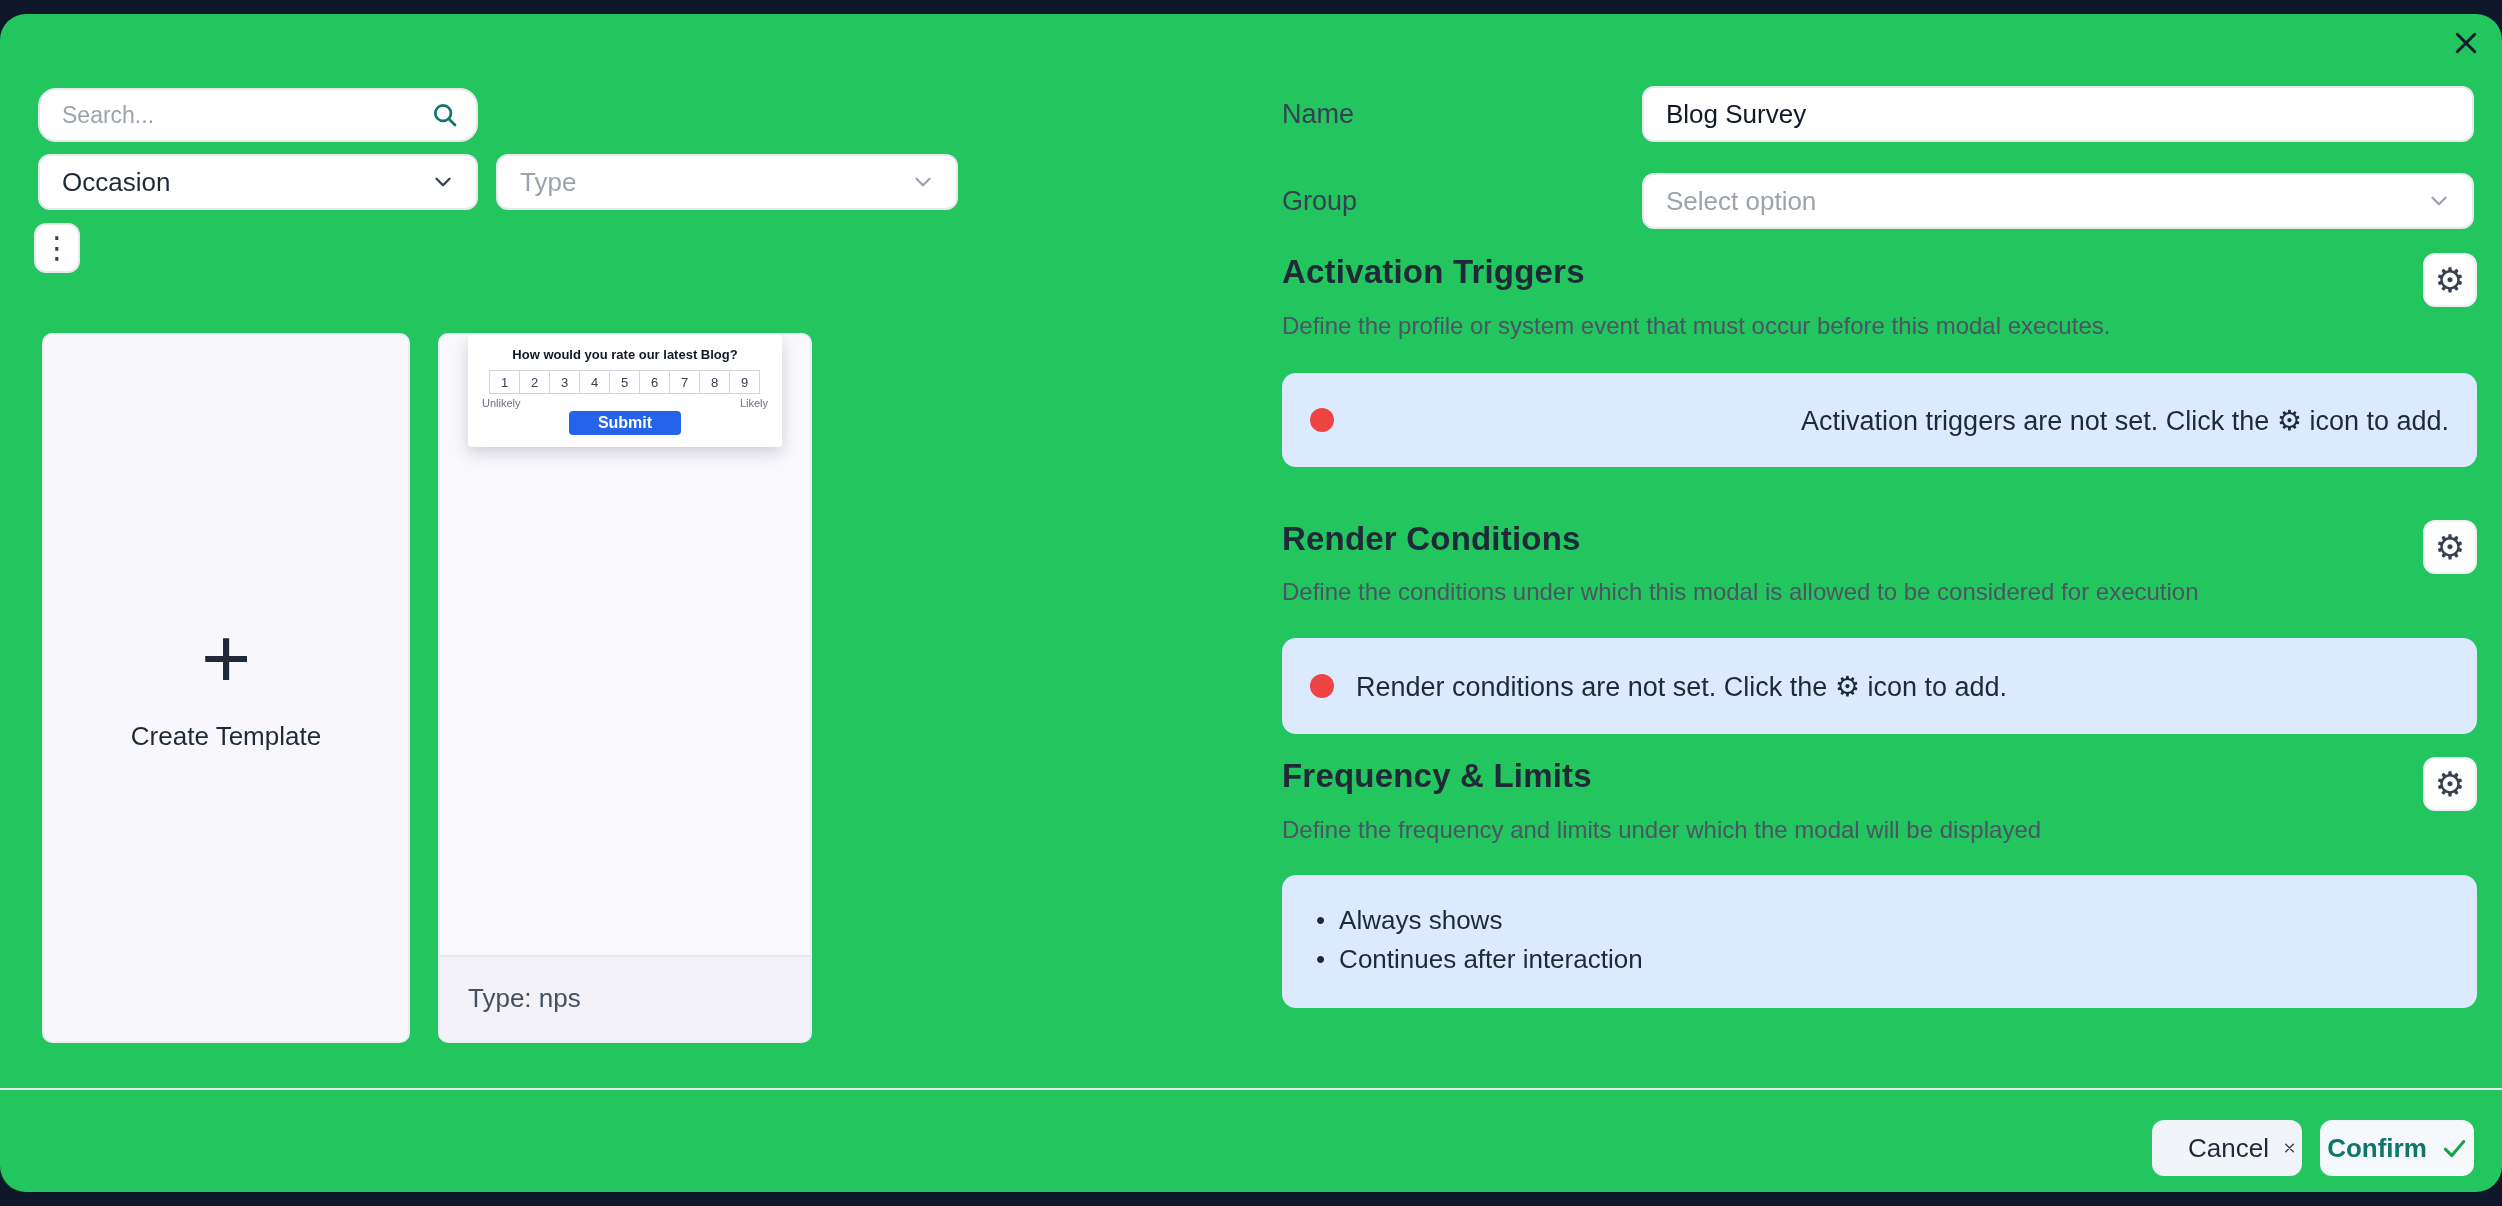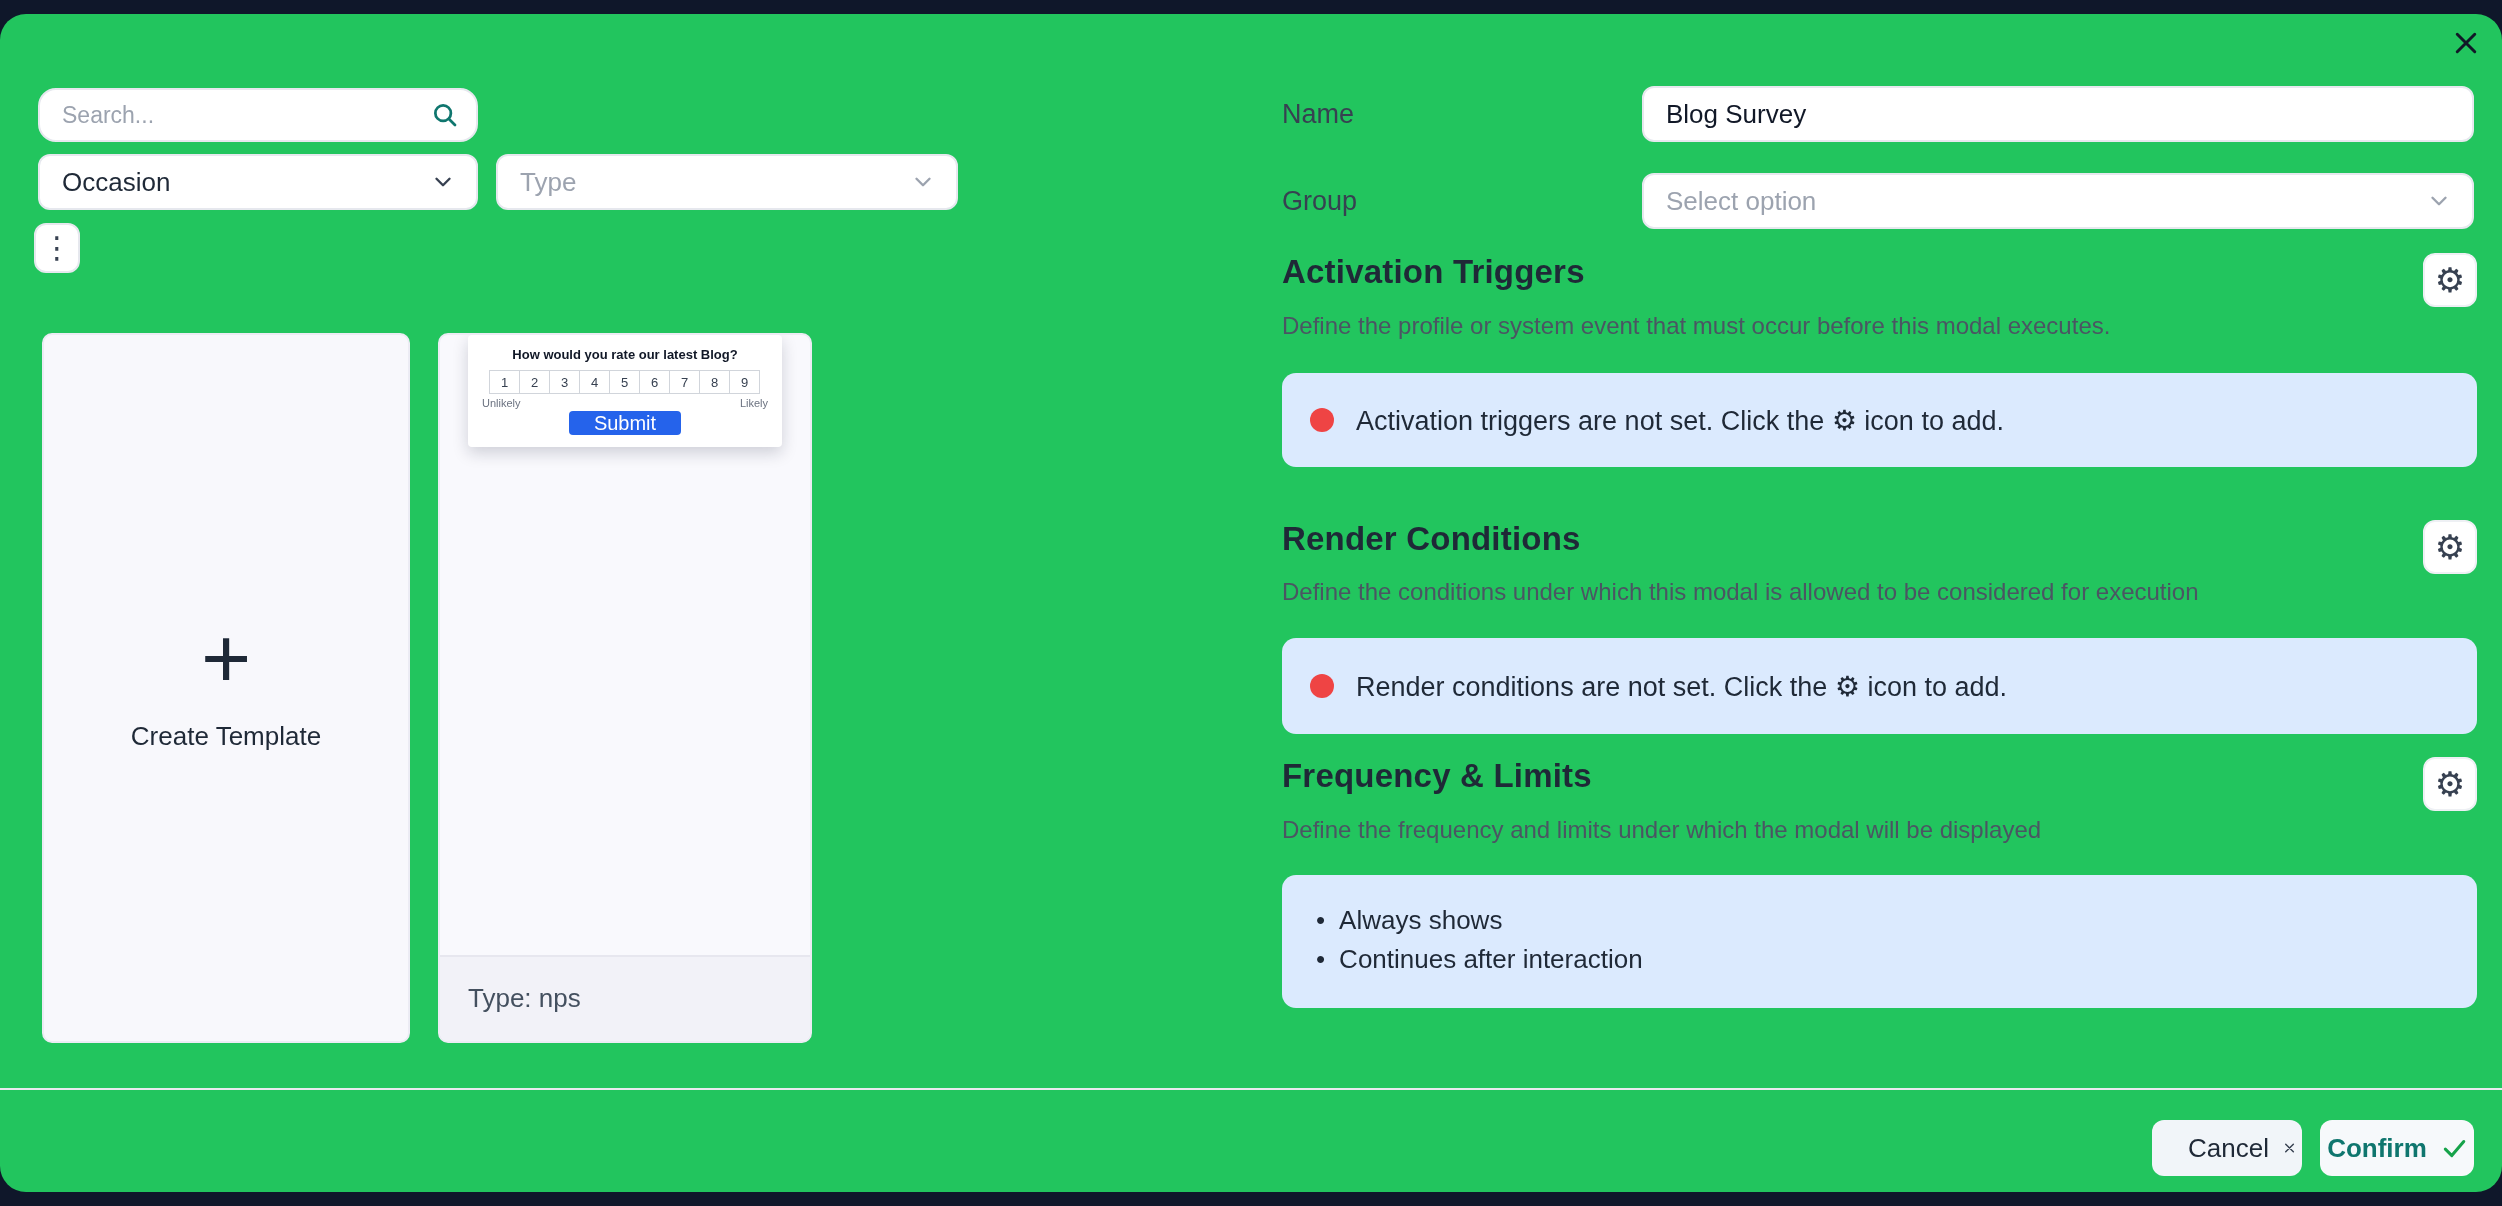--- a/index.html
+++ b/index.html
@@ -69,21 +69,21 @@
   }
   .pv-q{font-size:13px;font-weight:700;text-align:center;color:#111827;margin:4px 0 8px;}
   .pv-scale{display:flex;justify-content:center;}
   .pv-cell{
     width:31px;height:24px;border:1px solid #d1d5db;margin-left:-1px;
     display:flex;align-items:center;justify-content:center;font-size:13px;color:#374151;background:#fff;
   }
   .pv-minor{display:flex;justify-content:space-between;font-size:11px;color:#6b7280;margin:3px 2px 2px;}
   .pv-submit{
     margin:2px auto 0;width:112px;height:24px;background:#2563eb;color:#fff;
-    font-size:20px;font-weight:400;display:flex;align-items:center;justify-content:center;border-radius:4px;
+    font-size:16px;font-weight:700;display:flex;align-items:center;justify-content:center;border-radius:4px;
   }
   .card-gap{flex:1;}
   .card-meta{
     border-top:2px solid #e7e7ef;background:#f2f2f8;
     padding:24px 28px 26px;font-size:26px;color:#44505f;
   }
   .meta-name{line-height:36px;margin-bottom:18px;}
   .meta-type{line-height:34px;}
 
   
@@ -113,21 +113,21 @@
   .sec-desc{
     position:absolute;left:1282px;right:25px;margin:0;
     font-size:24px;color:#4b5563;line-height:32px;
   }
   .sd1{top:296px;}.sd2{top:562px;}.sd3{top:800px;}
 
   .notice{
     position:absolute;left:1282px;right:25px;background:#dbeafe;border-radius:14px;
     display:flex;align-items:center;padding:0 28px;gap:22px;
   }
-  .n1{top:359px;height:94px;}
+  .n1{top:359px;height:94px;justify-content:space-between;}
   .n2{top:624px;height:96px;}
   .dot{width:24px;height:24px;border-radius:50%;background:#ef4444;flex:0 0 auto;}
   .n-text{font-size:27px;color:#1f2937;}
   .gear-inline{font-size:28px;color:#1f2937;}
 
   .infolist{
     position:absolute;left:1282px;right:25px;top:861px;height:133px;
     background:#dbeafe;border-radius:14px;padding:26px 34px;
   }
   .li{display:flex;align-items:center;gap:14px;font-size:26px;color:#1f2937;line-height:39px;}

